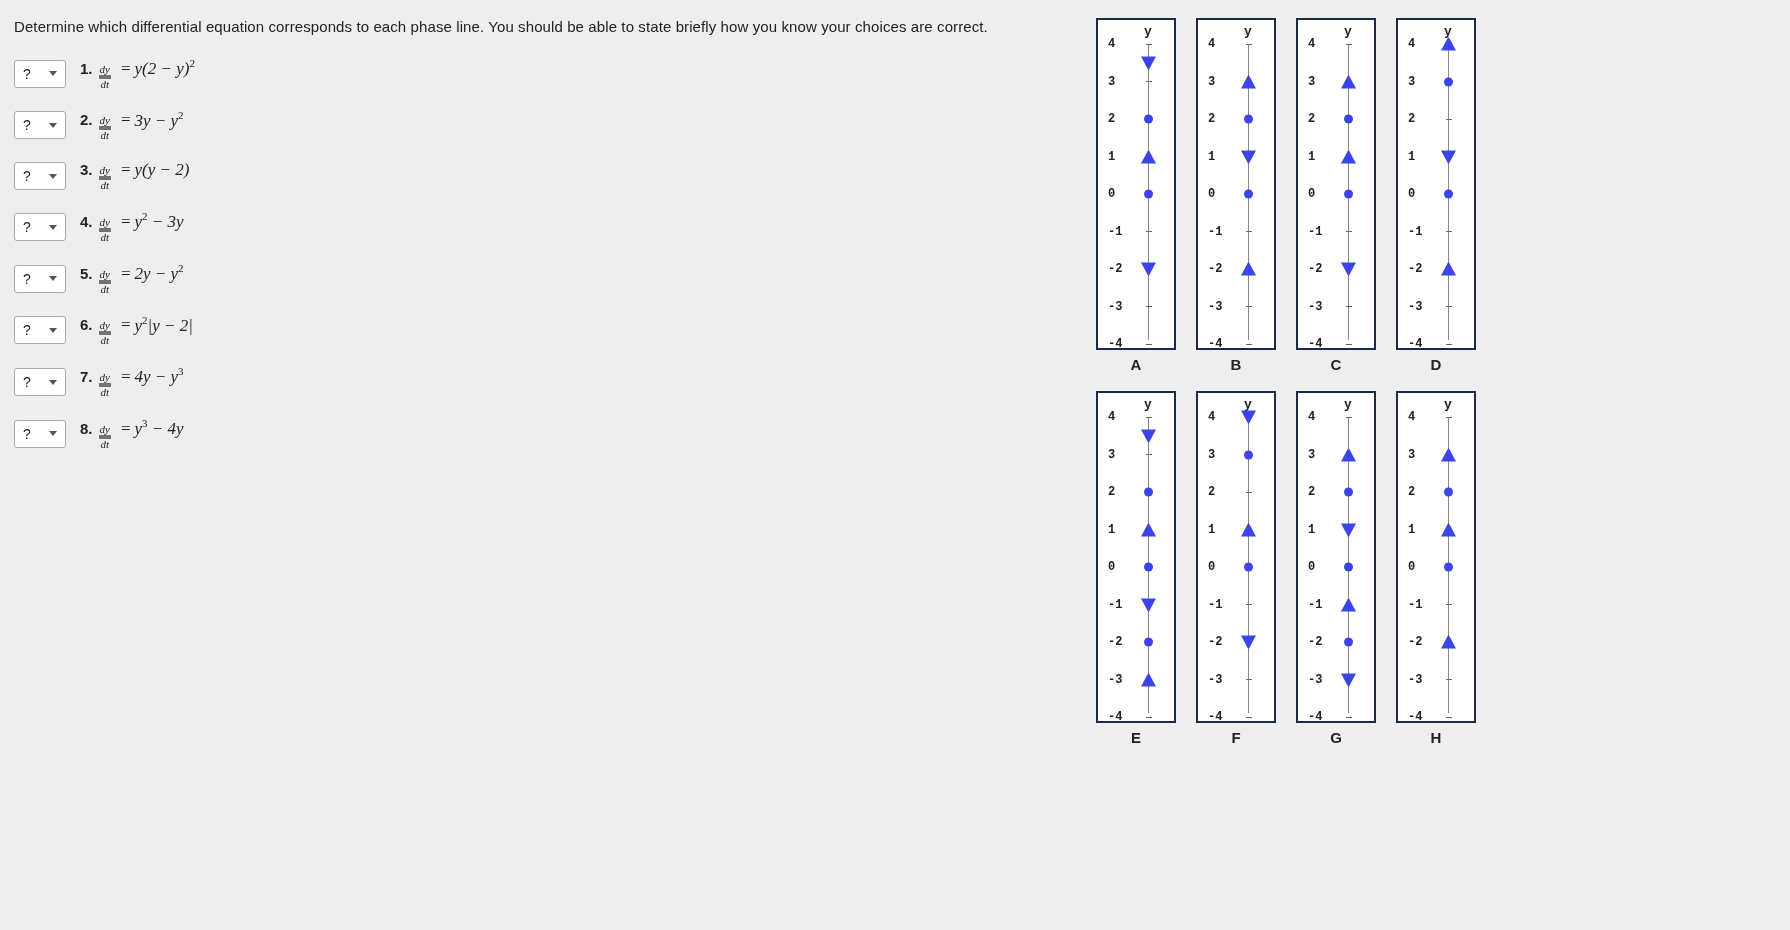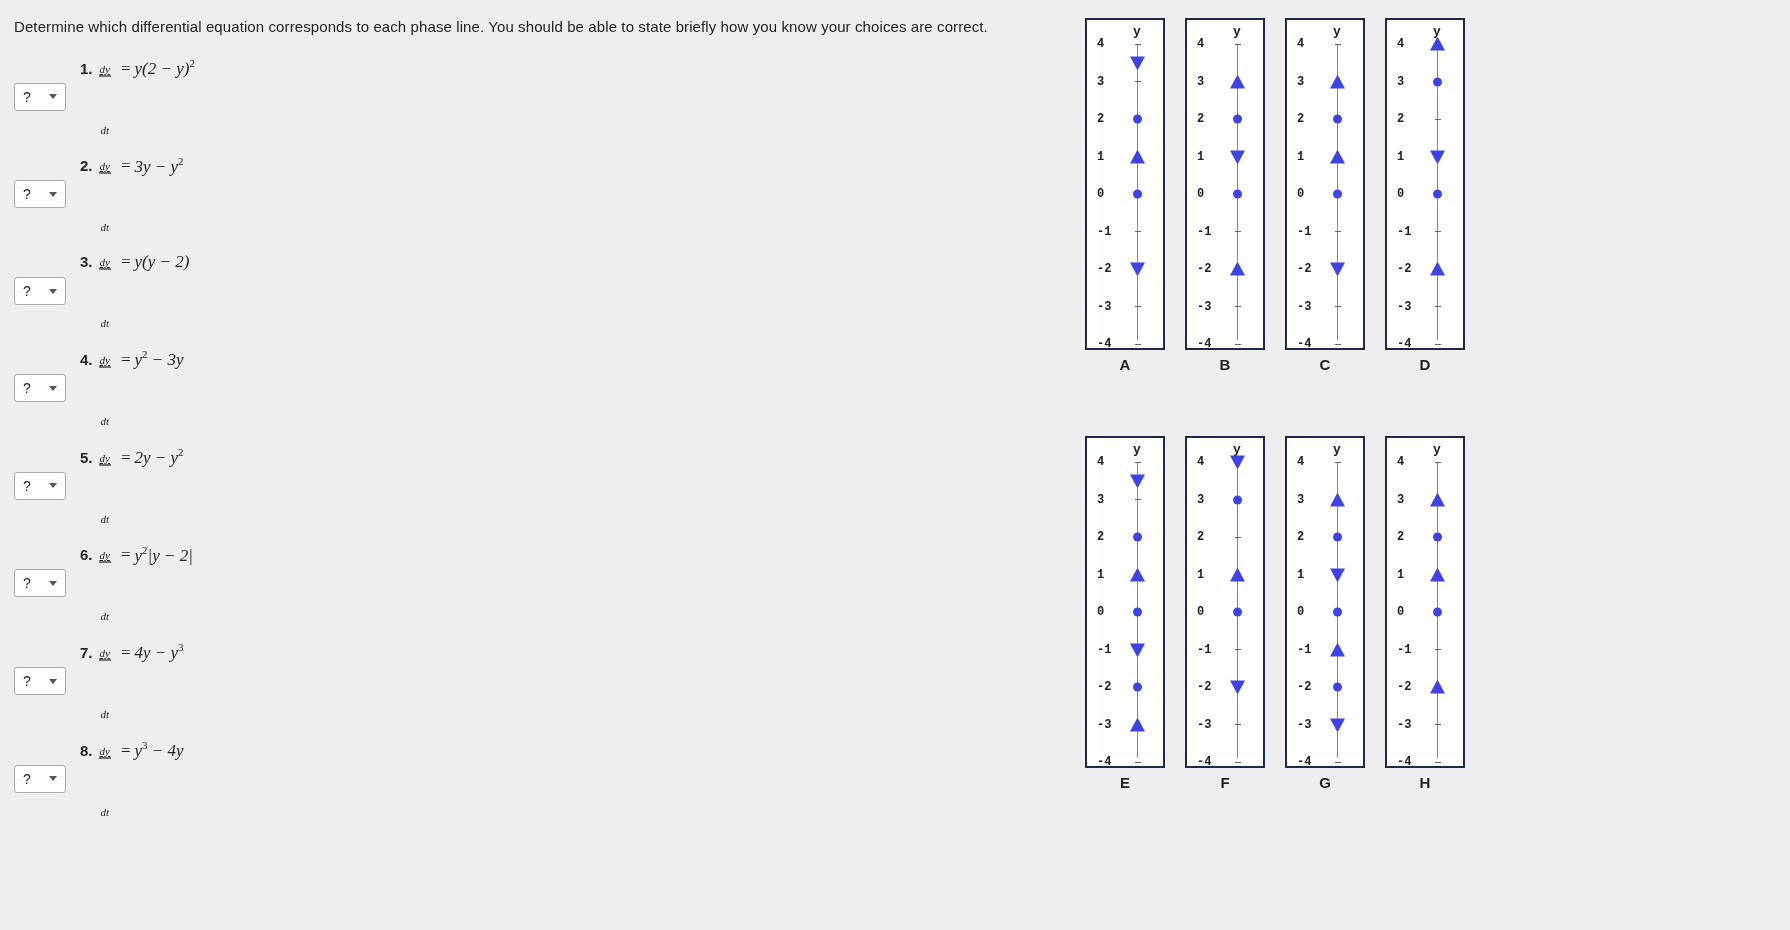--- a/index.html
+++ b/index.html
@@ -9,21 +9,21 @@
     background: #eeeeee;
     color: #222;
     font-size: 15px;
     width: 1790px;
     height: 930px;
     overflow: hidden;
   }
   .wrap {
     display: flex;
     padding: 18px 14px;
-    gap: 25px;
+    gap: 36px;
   }
   .left {
     flex: 0 0 1040px;
   }
   .prompt {
     margin-bottom: 22px;
     letter-spacing: .1px;
   }
   .q-row {
     display: flex;
@@ -60,22 +60,22 @@
     flex-direction: column;
     align-items: center;
     font-size: 11px;
     font-style: italic;
     font-family: Georgia, 'Times New Roman', serif;
     line-height: 1;
     vertical-align: middle;
     position: relative;
     top: -1px;
   }
-  .frac .top { border-bottom: 2px solid #737373; padding: 0 1px; text-decoration: underline; }
-  .frac .bot { padding: 0 1px; margin-top: 48px; }
+  .frac .top { border-bottom: 4px solid #737373; padding: 0 1px; }
+  .frac .bot { padding: 0 1px; }
   .math {
     font-family: Georgia, 'Times New Roman', serif;
     font-style: italic;
     font-size: 17px;
     text-align: right;
   }
   .math sup { font-size: 11px; font-style: normal; vertical-align: super; }
   .eqsign { font-style: normal; padding: 0 4px; }
 
   

